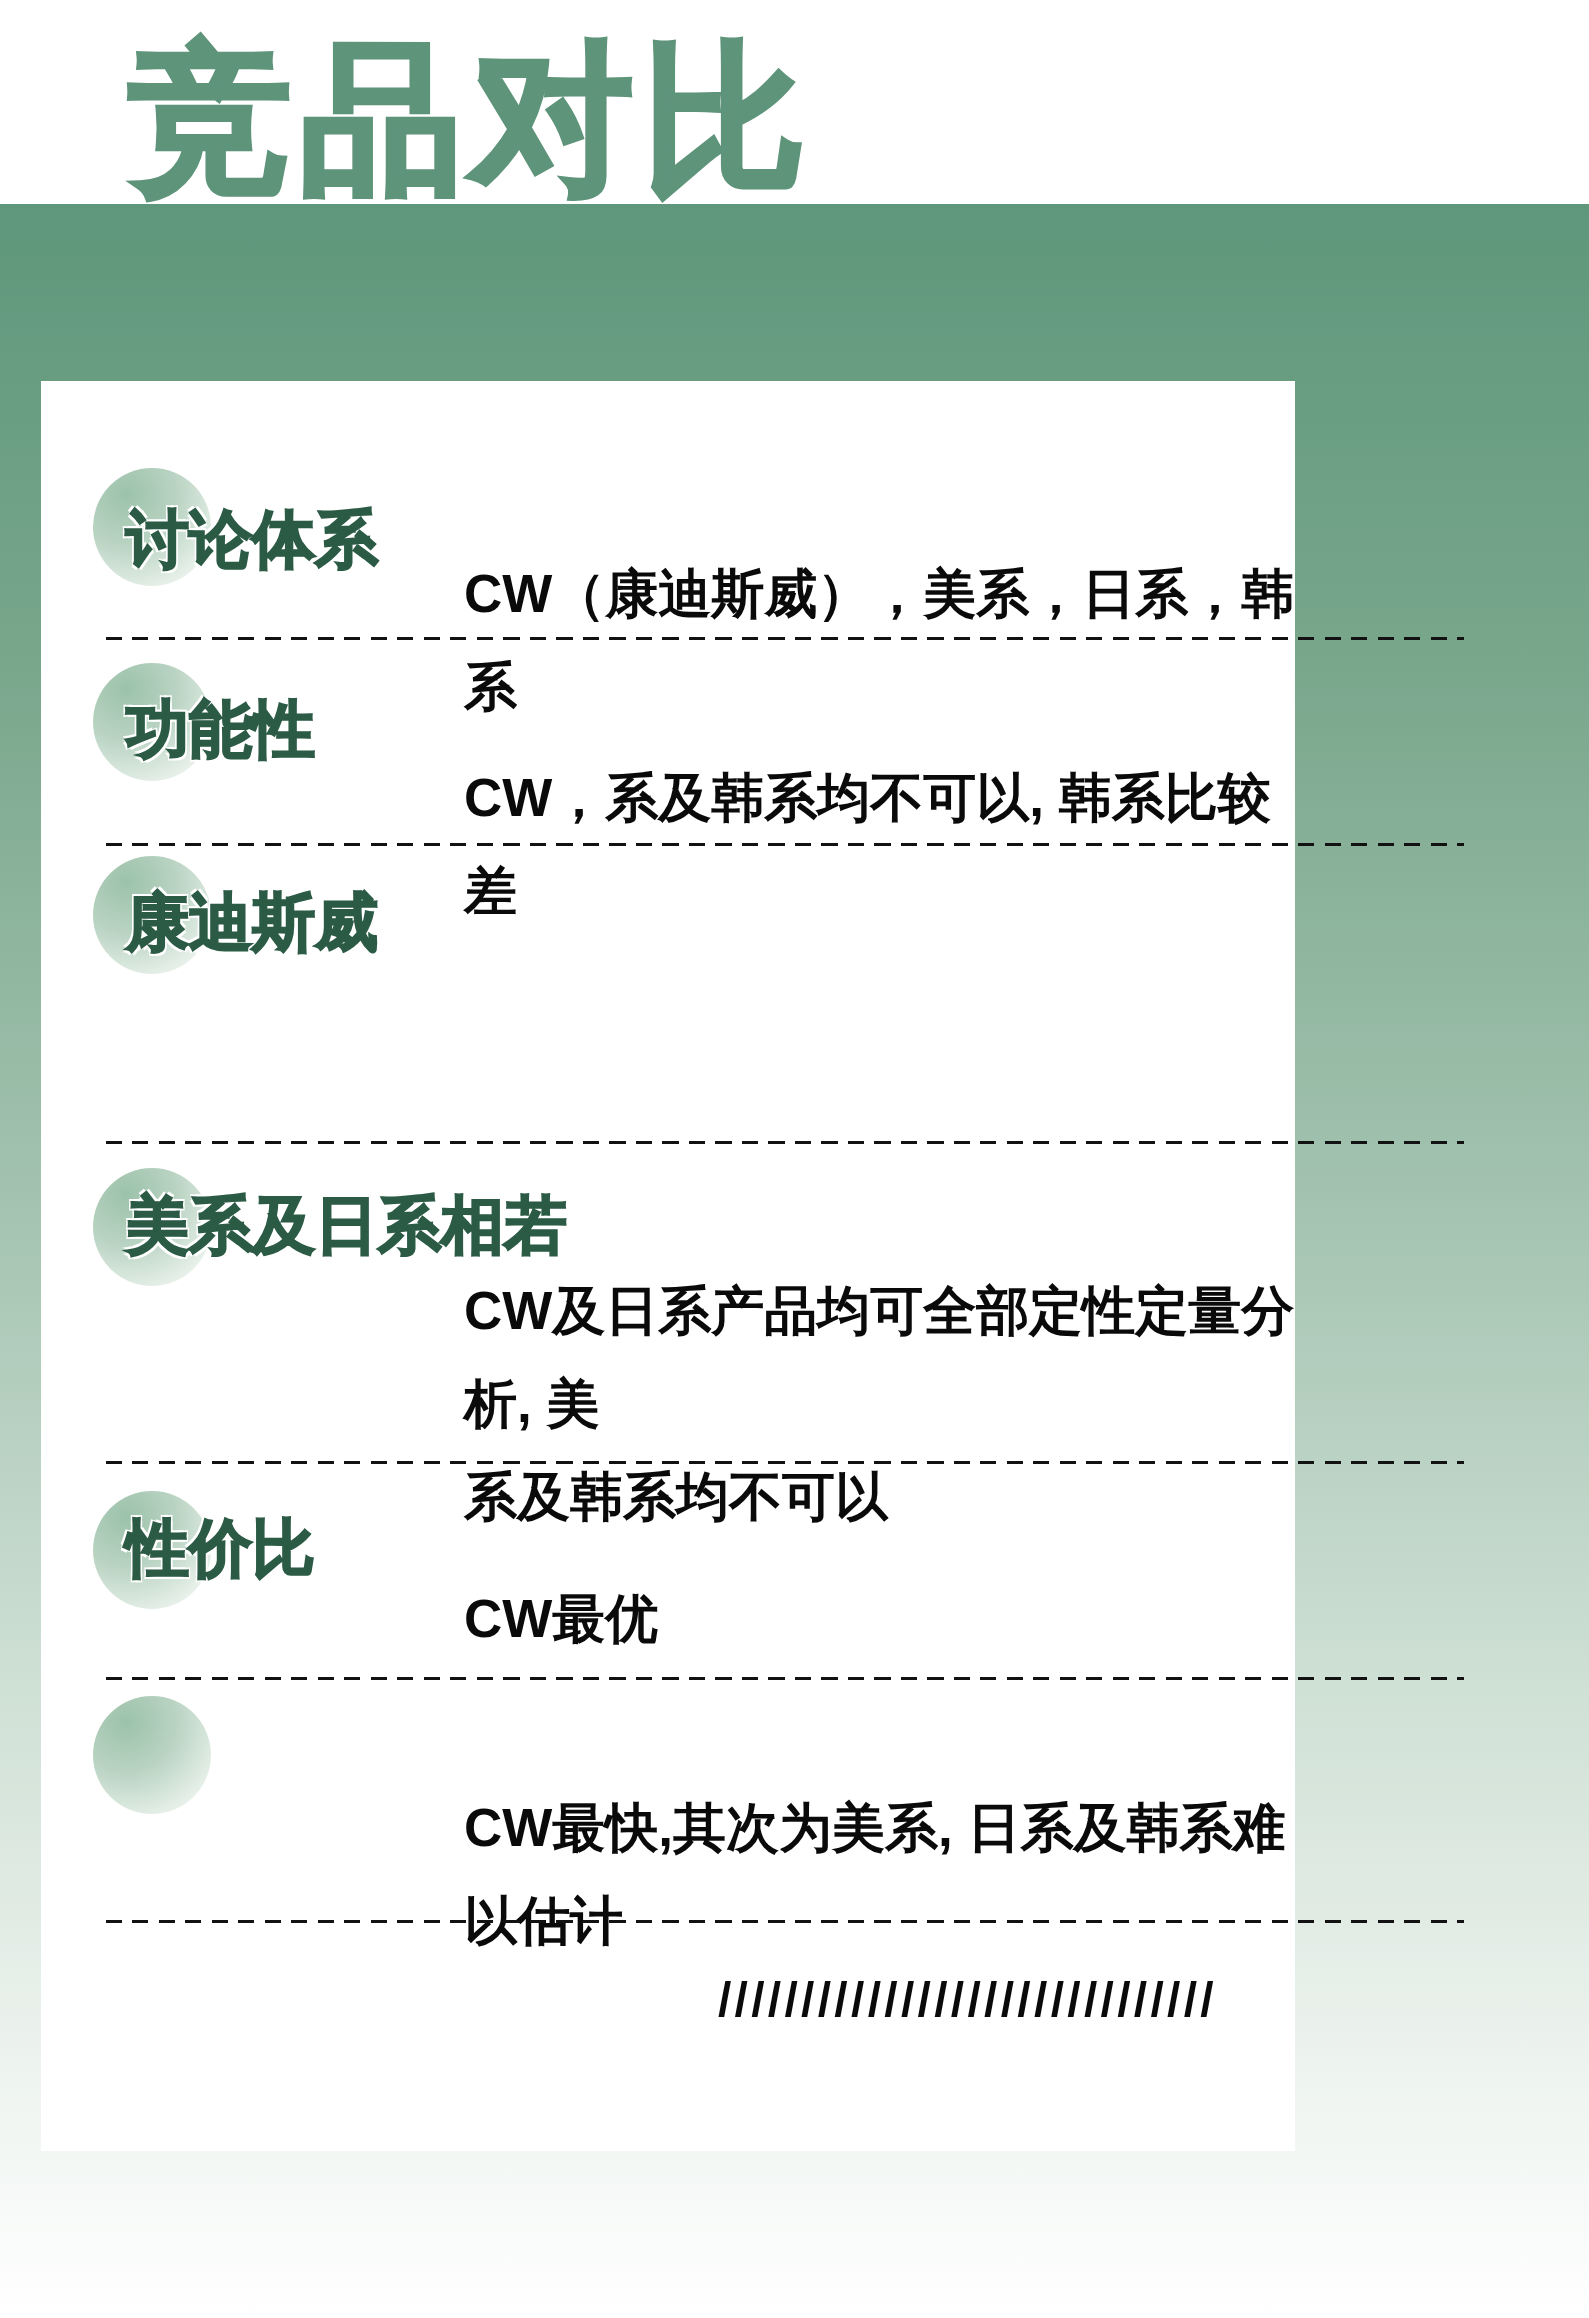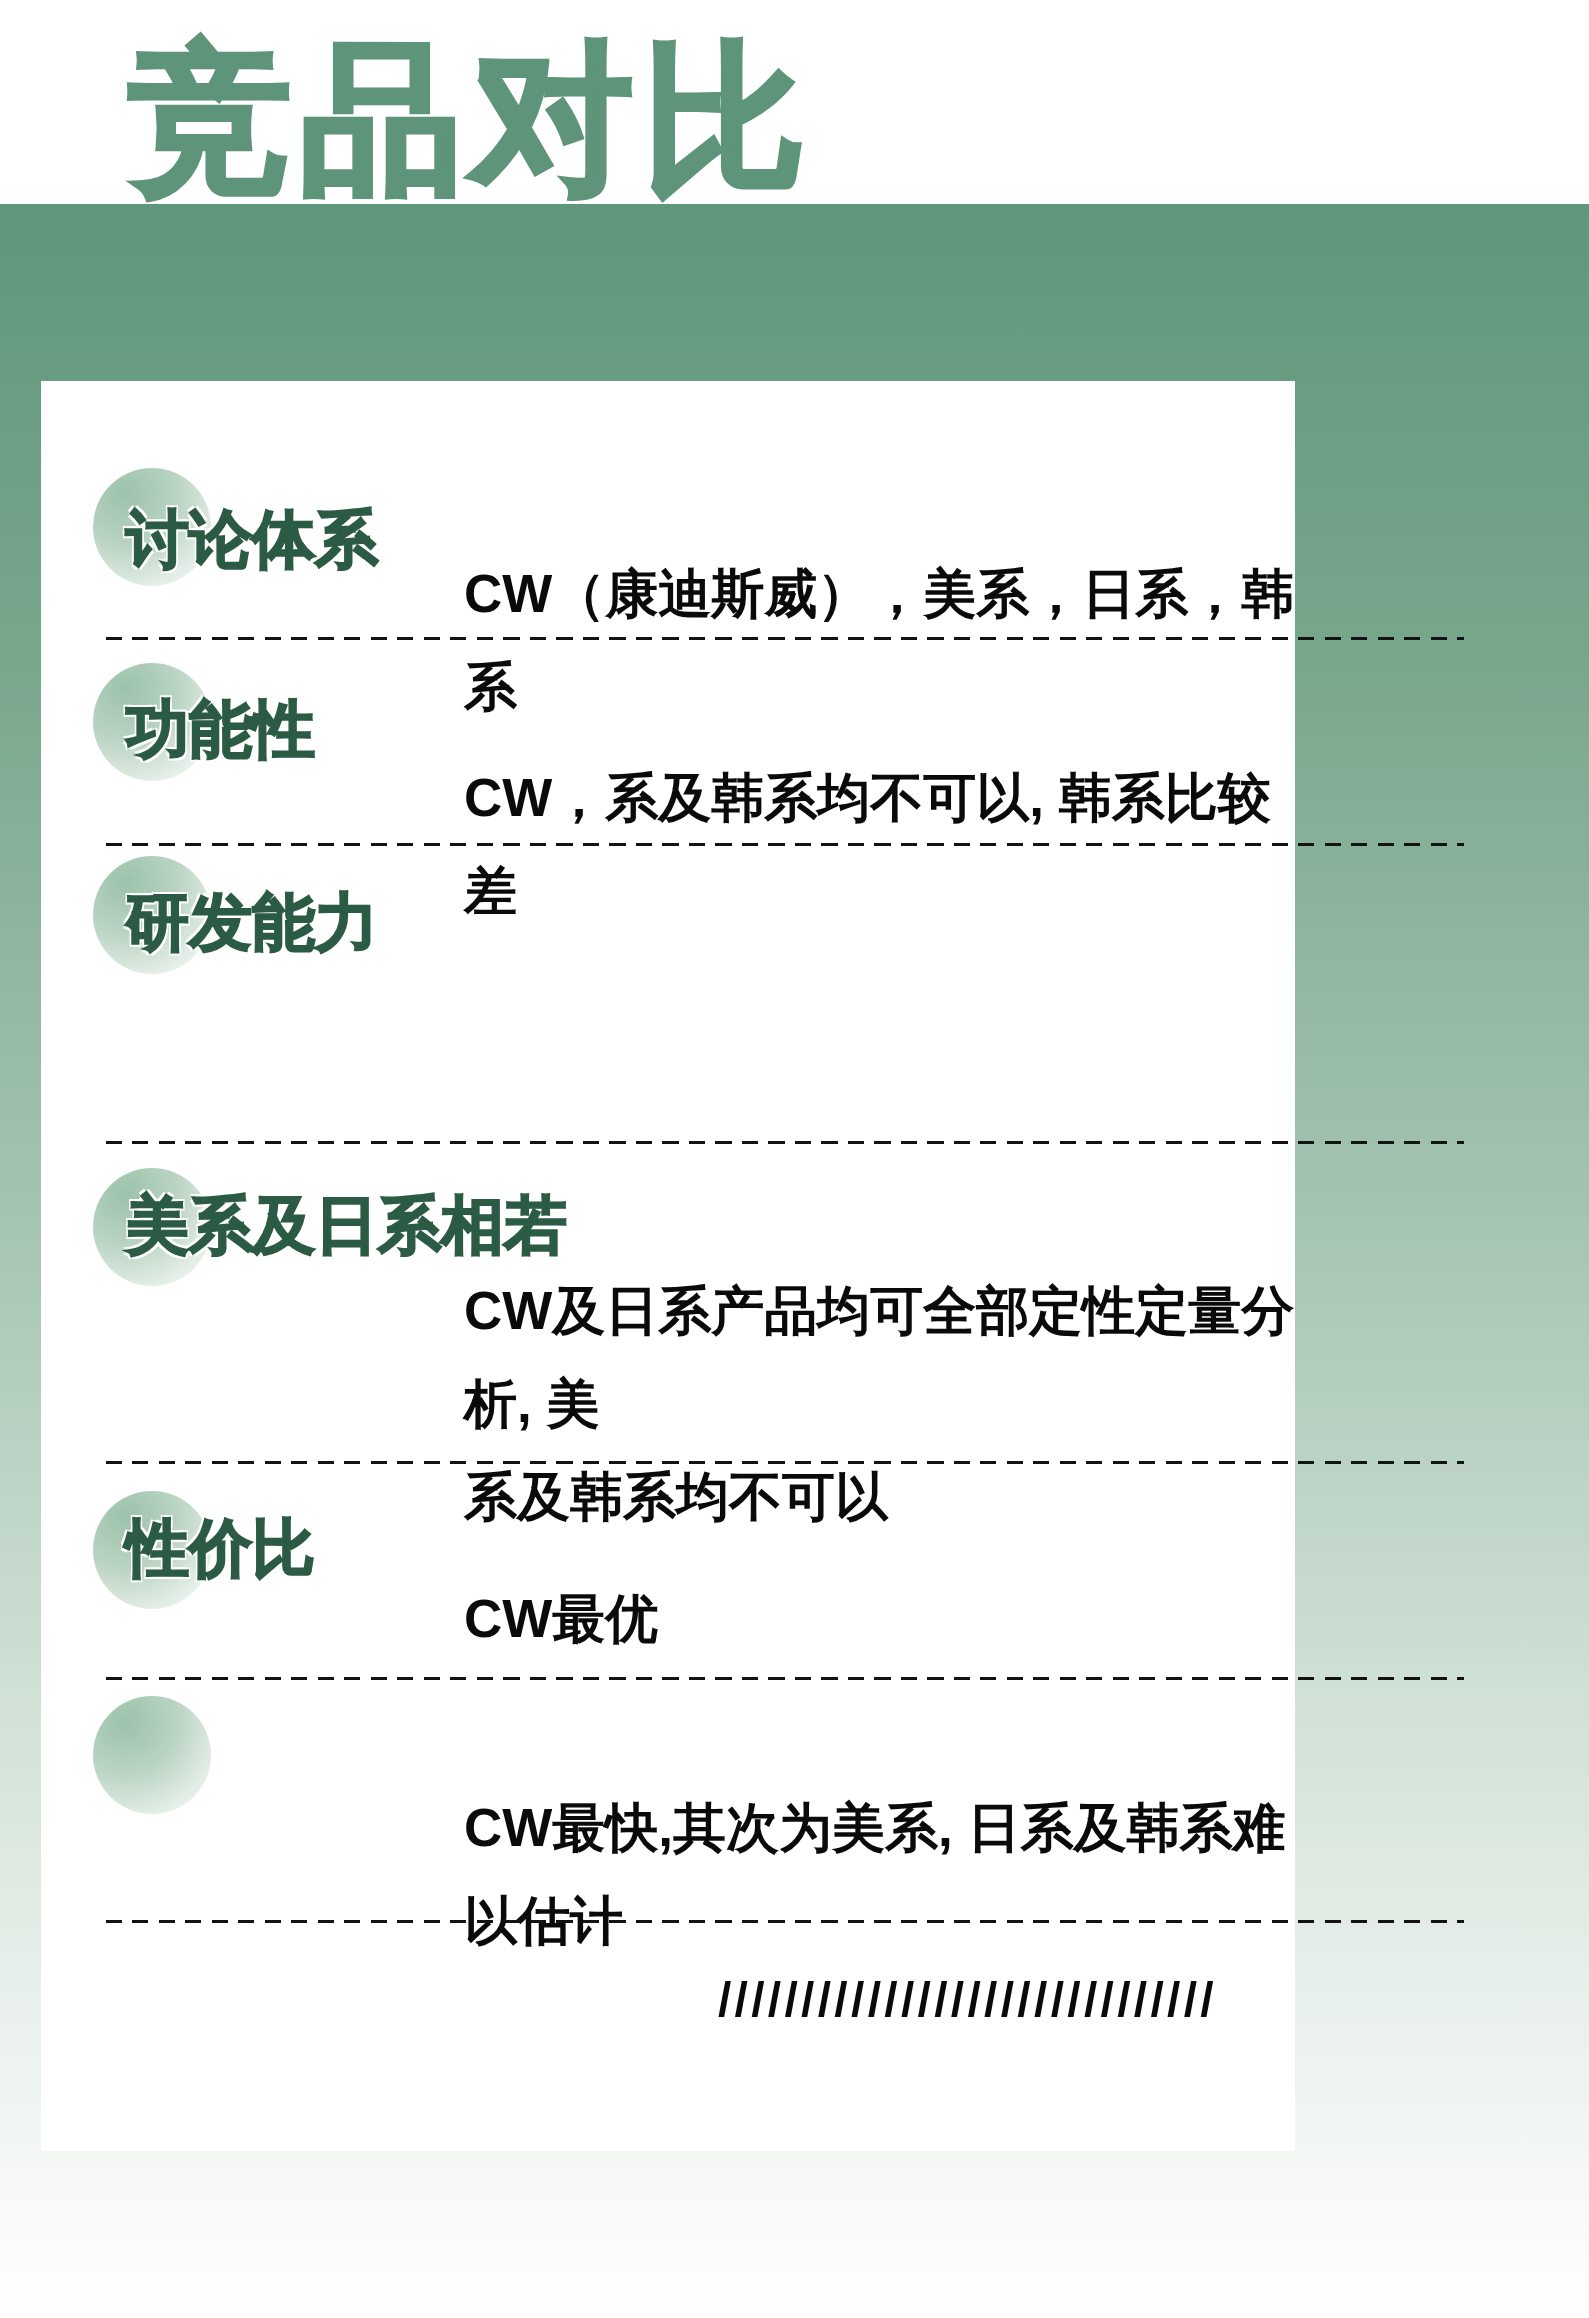--- a/index.html
+++ b/index.html
@@ -90,21 +90,21 @@
 
     <section class="item">
       <span class="circle" style="top:282px"></span>
       <h2 class="label" style="top:317px">功能性</h2>
       <p class="desc" style="top:370px">CW，系及韩系均不可以, 韩系比较差</p>
       <div class="dash" style="top:462px"></div>
     </section>
 
     <section class="item">
       <span class="circle" style="top:475px"></span>
-      <h2 class="label" style="top:510px">研发能力</h2>
+      <h2 class="label" style="top:510px">康迪斯威</h2>
       <div class="dash" style="top:760px"></div>
     </section>
 
     <section class="item">
       <span class="circle" style="top:787px"></span>
       <h2 class="label" style="top:813px">美系及日系相若</h2>
       <p class="desc" style="top:883px">CW及日系产品均可全部定性定量分析, 美
 系及韩系均不可以</p>
       <div class="dash" style="top:1080px"></div>
     </section>

